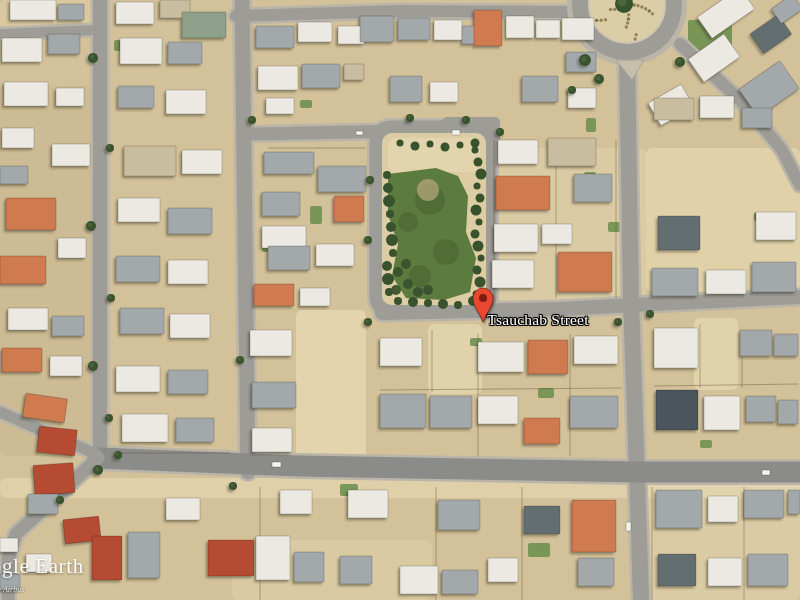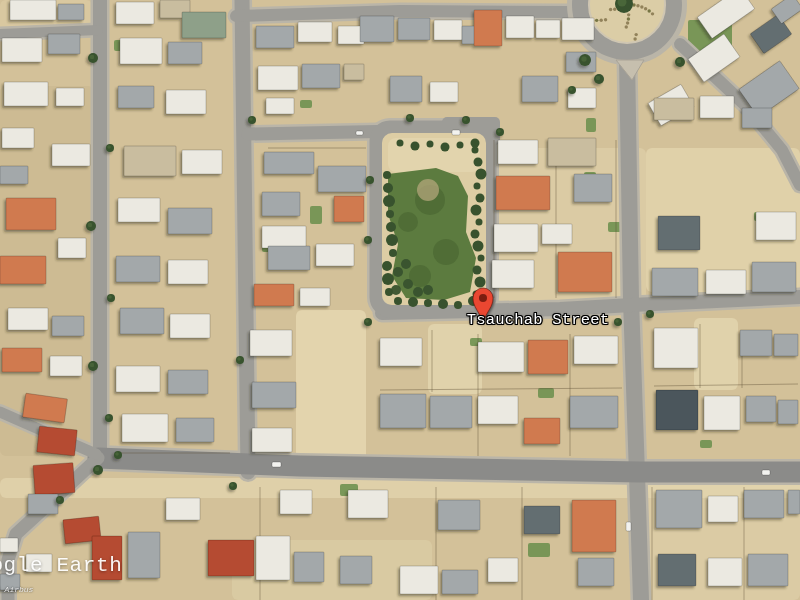--- a/index.html
+++ b/index.html
@@ -1,17 +1,17 @@
 <!DOCTYPE html>
 <html><head>
 <meta charset="utf-8">
 <style>
   html,body{margin:0;padding:0;background:#000;}
   #stage{position:relative;width:800px;height:600px;overflow:hidden;
-         font-family:Liberation Mono, monospace;background:#ec4899;}
+         font-family:Liberation Serif, serif;background:#ec4899;}
   #map-svg{position:absolute;left:0;top:0;}
   #overlay{position:absolute;left:0;top:0;width:100%;height:100%;pointer-events:none;}
   .pin{position:absolute;width:26px;height:38px;filter:drop-shadow(1px 2px 1px rgba(0,0,0,.45));}
   .street-label{position:absolute;transform:translateX(-50%);white-space:nowrap;
     color:#fff;font-size:15.5px;letter-spacing:.2px;
     text-shadow:-1px -1px 0 #000,1px -1px 0 #000,-1px 1px 0 #000,1px 1px 0 #000,
                  0 -1px 0 #000,0 1px 0 #000,-1px 0 0 #000,1px 0 0 #000,0 0 3px #000;}
   .watermark{position:absolute;color:rgba(255,255,255,.94);font-size:21px;font-weight:500;
     letter-spacing:.6px;text-shadow:0 1px 3px rgba(0,0,0,.4);}
   .attribution{position:absolute;color:rgba(255,255,255,.85);font-size:8px;font-style:italic;

